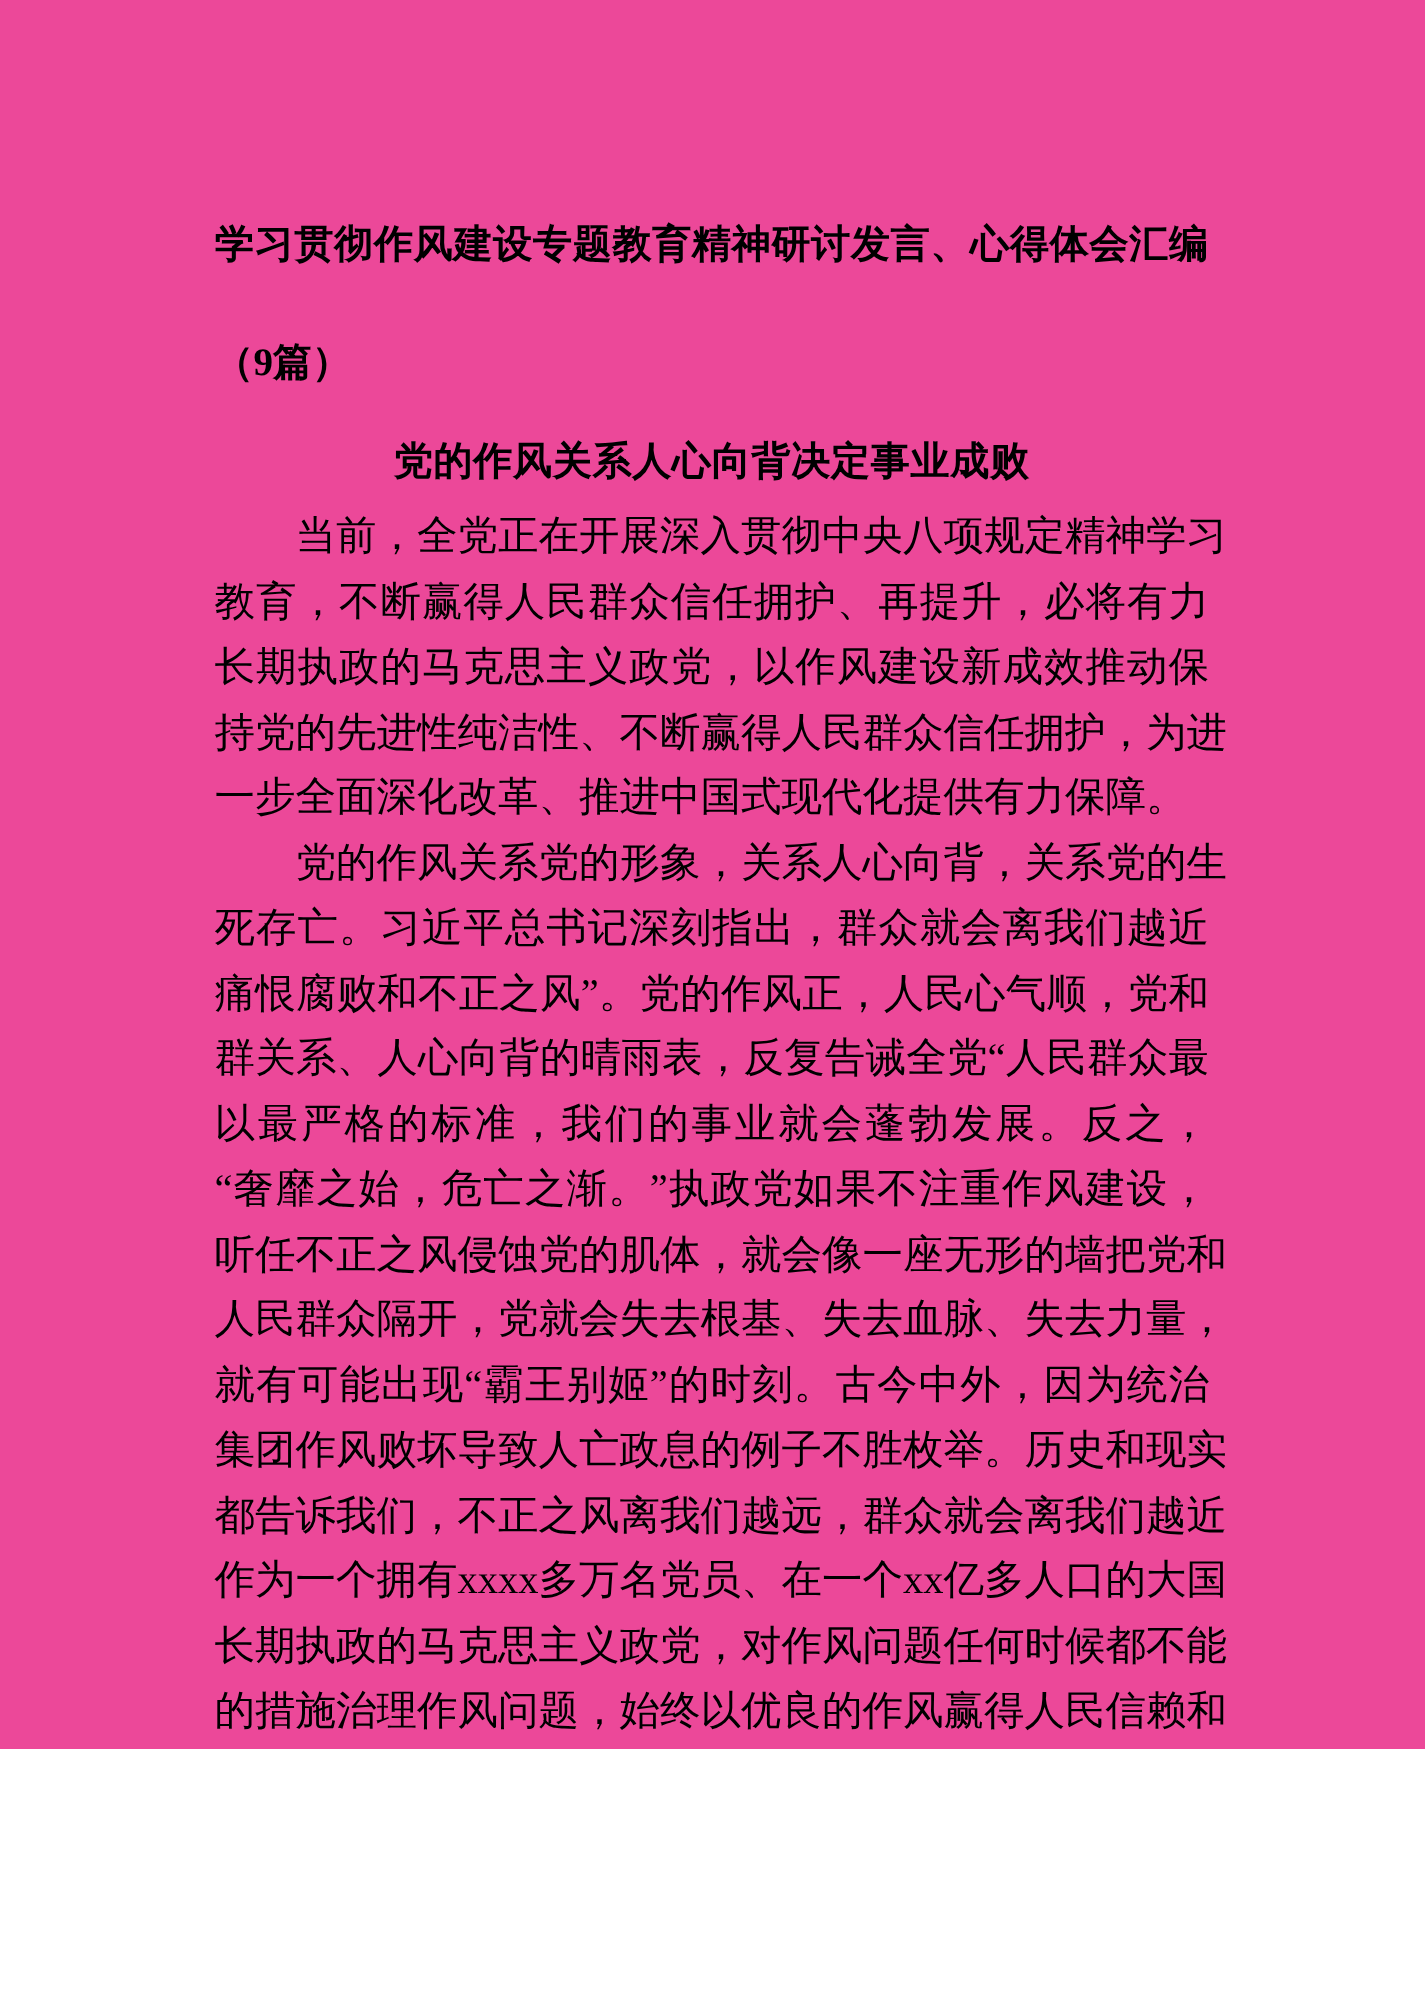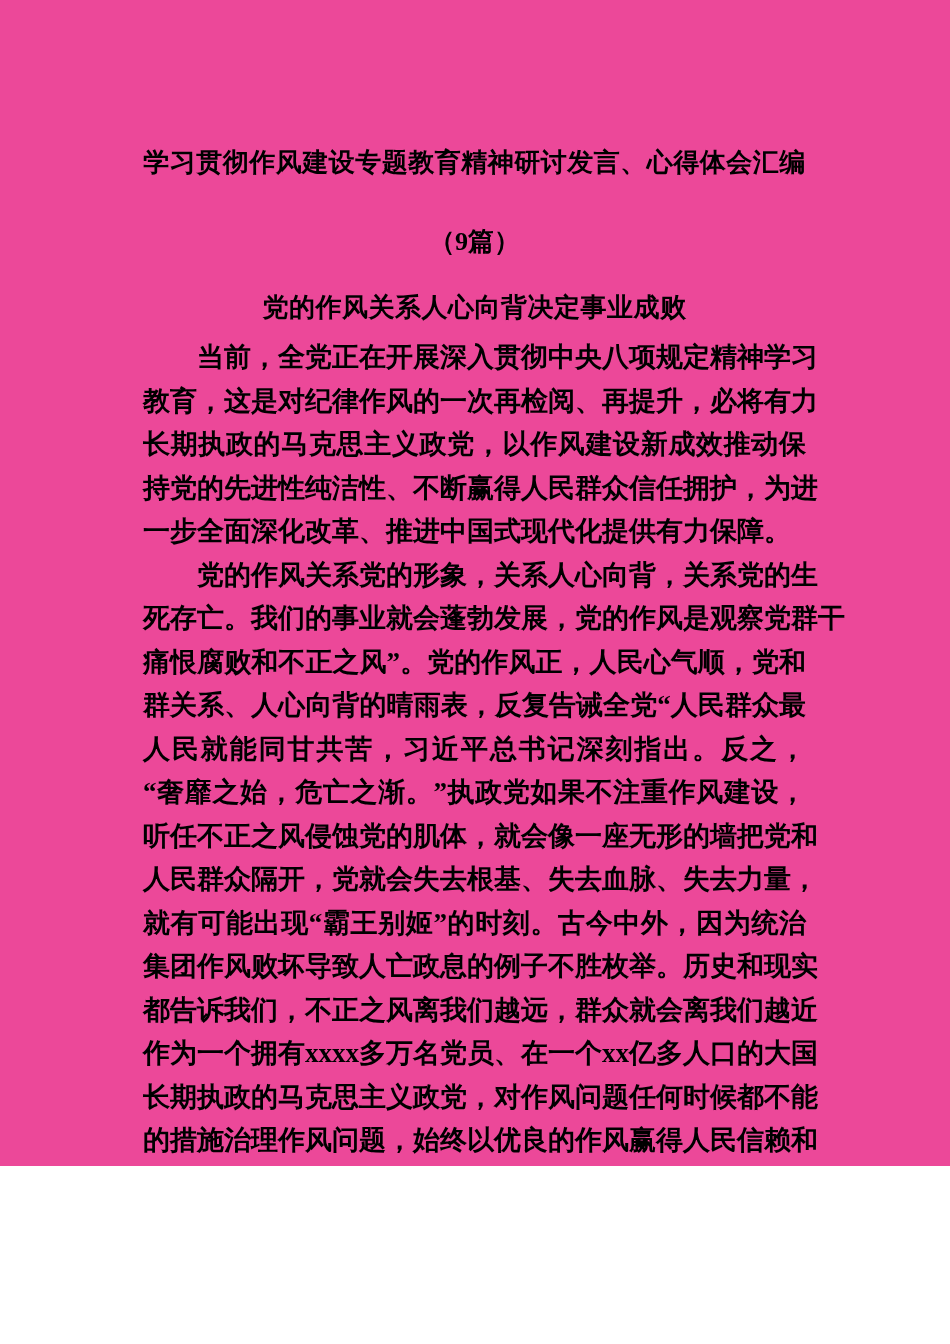--- a/index.html
+++ b/index.html
@@ -21,36 +21,36 @@
   .doc-title {
     font-size: 26px;
     font-weight: 700;
     text-align: center;
     line-height: 34px;
     letter-spacing: 0.5px;
   }
   .doc-subtitle {
     font-size: 26px;
     font-weight: 700;
-    text-align: center;
+    text-align: left;
     line-height: 34px;
     margin-top: 45px;
   }
   .section-heading {
     font-size: 26px;
     font-weight: 700;
     text-align: center;
     line-height: 34px;
     margin-top: 32px;
     letter-spacing: 0.5px;
   }
   .body-text {
     margin-top: 11px;
     font-size: 27px;
-    font-weight: 700;
+    font-weight: 400;
     line-height: 43.5px;
   }
   .body-line {
     text-align: justify;
     text-align-last: justify;
     white-space: nowrap;
   }
   .body-line.first {
     text-indent: 2em;
   }
@@ -63,29 +63,29 @@
 
 <div class="page">
   <div class="doc-title">学习贯彻作风建设专题教育精神研讨发言、心得体会汇编</div>
 
   <div class="doc-subtitle">（9篇）</div>
 
   <div class="section-heading">党的作风关系人心向背决定事业成败</div>
 
   <div class="body-text">
       <div class="body-line first">当前，全党正在开展深入贯彻中央八项规定精神学习</div>
-      <div class="body-line">教育，这是对纪律作风的一次再检阅、再提升，必将有力</div>
+      <div class="body-line">教育，不断赢得人民群众信任拥护、再提升，必将有力</div>
       <div class="body-line">长期执政的马克思主义政党，以作风建设新成效推动保</div>
       <div class="body-line">持党的先进性纯洁性、不断赢得人民群众信任拥护，为进</div>
       <div class="body-line para-end">一步全面深化改革、推进中国式现代化提供有力保障。</div>
       <div class="body-line first">党的作风关系党的形象，关系人心向背，关系党的生</div>
-      <div class="body-line">死存亡。我们的事业就会蓬勃发展，党的作风是观察党群干</div>
+      <div class="body-line">死存亡。习近平总书记深刻指出，群众就会离我们越近</div>
       <div class="body-line">痛恨腐败和不正之风”。党的作风正，人民心气顺，党和</div>
       <div class="body-line">群关系、人心向背的晴雨表，反复告诫全党“人民群众最</div>
-      <div class="body-line">人民就能同甘共苦，习近平总书记深刻指出。反之，</div>
+      <div class="body-line">以最严格的标准，我们的事业就会蓬勃发展。反之，</div>
       <div class="body-line">“奢靡之始，危亡之渐。”执政党如果不注重作风建设，</div>
       <div class="body-line">听任不正之风侵蚀党的肌体，就会像一座无形的墙把党和</div>
       <div class="body-line">人民群众隔开，党就会失去根基、失去血脉、失去力量，</div>
       <div class="body-line">就有可能出现“霸王别姬”的时刻。古今中外，因为统治</div>
       <div class="body-line">集团作风败坏导致人亡政息的例子不胜枚举。历史和现实</div>
       <div class="body-line">都告诉我们，不正之风离我们越远，群众就会离我们越近</div>
       <div class="body-line">作为一个拥有xxxx多万名党员、在一个xx亿多人口的大国</div>
       <div class="body-line">长期执政的马克思主义政党，对作风问题任何时候都不能</div>
       <div class="body-line">的措施治理作风问题，始终以优良的作风赢得人民信赖和</div>
     </div>

